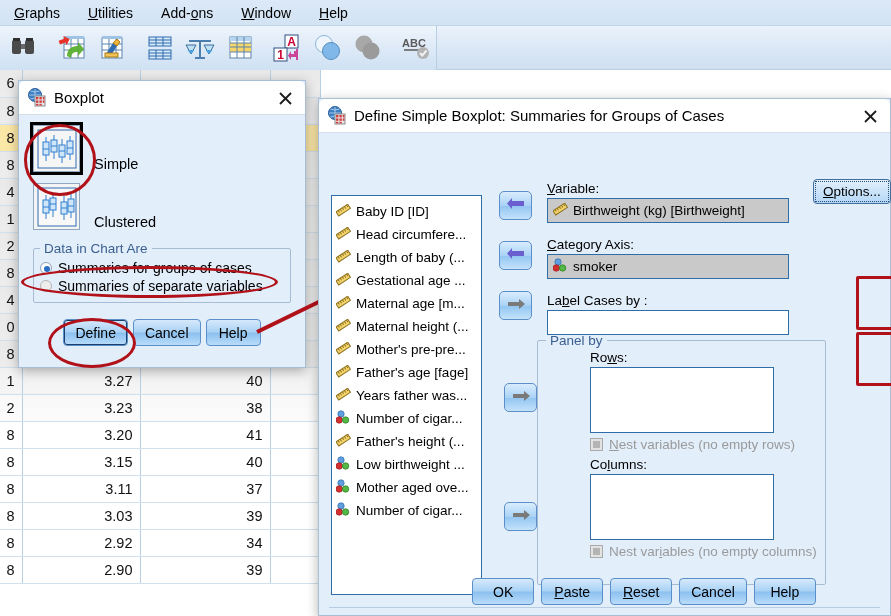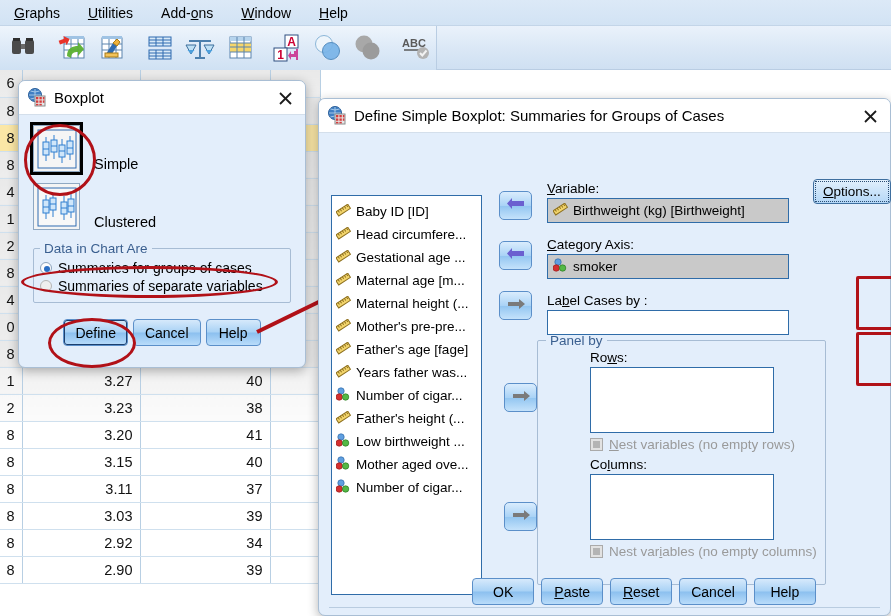--- a/index.html
+++ b/index.html
@@ -65,21 +65,21 @@
   .shade2 { background: linear-gradient(to bottom, #f1f1f1, #f5f5f5); }
   .shade3 { background: linear-gradient(to bottom, #f8f8f8, #fbfbfb); }
   .plain  { background: #ffffff; }
   .sel    { background: #fbe7a6; }
 
   
   .dialog {
     position: absolute;
     background: #e3eefb;
     border: 1px solid #a9bed4;
-    border-radius: 7px;
+    border-radius: 0;
     box-shadow: 0 3px 11px rgba(0,0,0,0.30);
   }
   .dlg-title {
     height: 34px; background: #ffffff;
     border-top-left-radius: 6px; border-top-right-radius: 6px;
     border-bottom: 1px solid #d4dfeb;
     display: flex; align-items: center; padding: 0 8px;
     position: relative;
   }
   .dlg-title .ttl {
@@ -659,20 +659,35 @@
                   <rect x="0.5" y="3.5" width="14" height="5" fill="#f2d46b" stroke="#8d6f1d"></rect>
                   <g stroke="#8d6f1d">
                     <line x1="3" y1="3.5" x2="3" y2="6"></line>
                     <line x1="5.5" y1="3.5" x2="5.5" y2="6"></line>
                     <line x1="8" y1="3.5" x2="8" y2="6"></line>
                     <line x1="10.5" y1="3.5" x2="10.5" y2="6"></line>
                     <line x1="13" y1="3.5" x2="13" y2="6"></line>
                   </g>
                 </g>
               </svg></span>
+            <span class="vtxt">Length of baby (...</span>
+          </div>
+          <div class="varitem">
+            <span><svg width="15" height="13" viewBox="0 0 15 13">
+                <g transform="rotate(-33 7.5 6.5)">
+                  <rect x="0.5" y="3.5" width="14" height="5" fill="#f2d46b" stroke="#8d6f1d"></rect>
+                  <g stroke="#8d6f1d">
+                    <line x1="3" y1="3.5" x2="3" y2="6"></line>
+                    <line x1="5.5" y1="3.5" x2="5.5" y2="6"></line>
+                    <line x1="8" y1="3.5" x2="8" y2="6"></line>
+                    <line x1="10.5" y1="3.5" x2="10.5" y2="6"></line>
+                    <line x1="13" y1="3.5" x2="13" y2="6"></line>
+                  </g>
+                </g>
+              </svg></span>
             <span class="vtxt">Gestational age ...</span>
           </div>
           <div class="varitem">
             <span><svg width="15" height="13" viewBox="0 0 15 13">
                 <g transform="rotate(-33 7.5 6.5)">
                   <rect x="0.5" y="3.5" width="14" height="5" fill="#f2d46b" stroke="#8d6f1d"></rect>
                   <g stroke="#8d6f1d">
                     <line x1="3" y1="3.5" x2="3" y2="6"></line>
                     <line x1="5.5" y1="3.5" x2="5.5" y2="6"></line>
                     <line x1="8" y1="3.5" x2="8" y2="6"></line>

